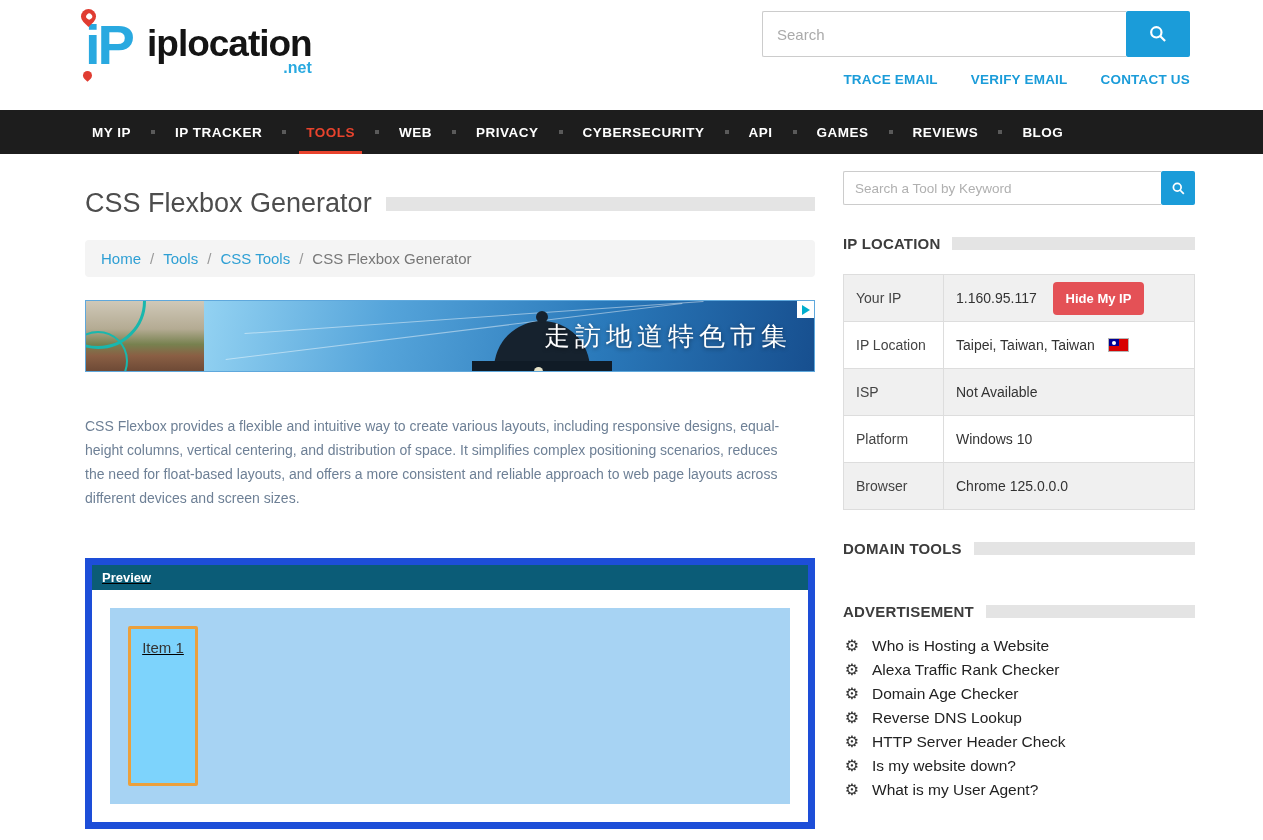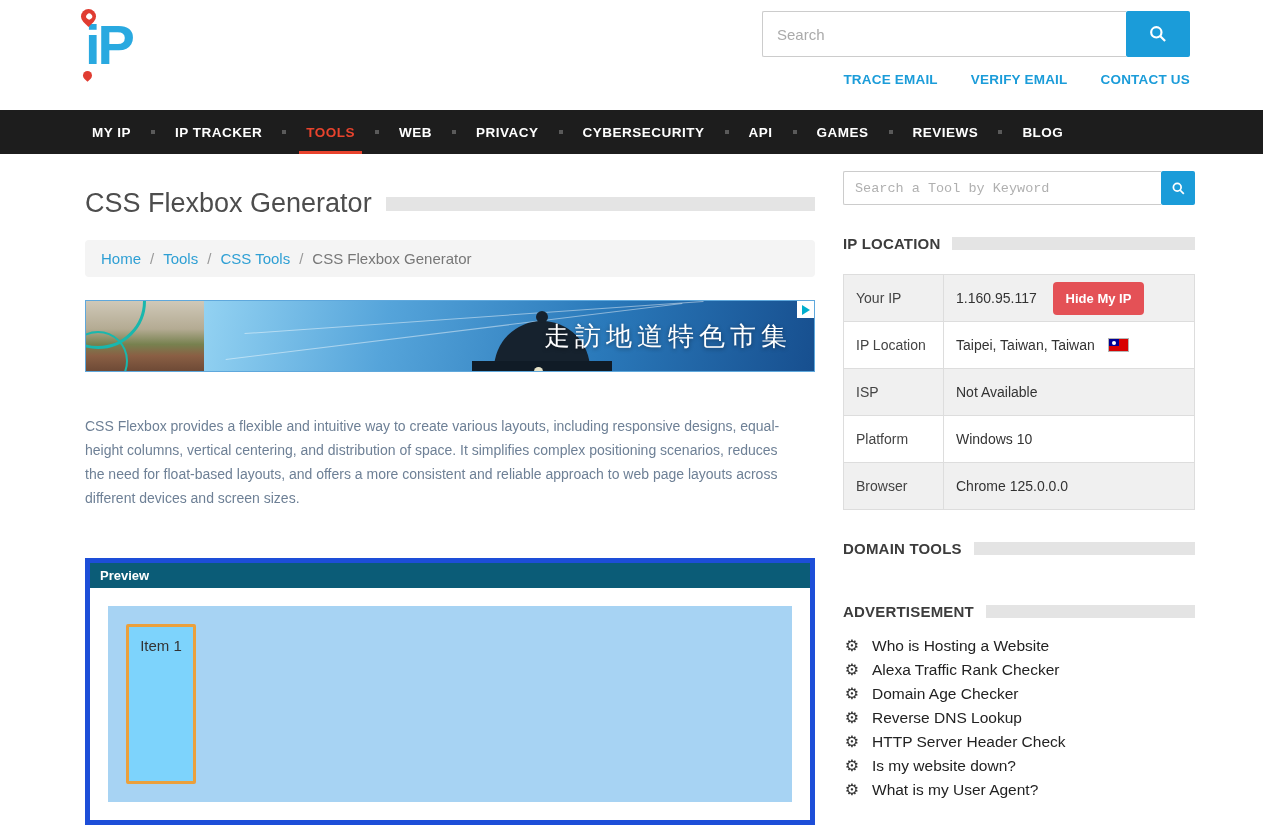--- a/index.html
+++ b/index.html
@@ -77,36 +77,36 @@
   .dome-clock { position:absolute; left:330px; top:66px; width:9px; height:9px; background:#e8e3c8; border-radius:50%; }
   .ad-text { color:#fff; font-size:26px; letter-spacing:5px; z-index:2; text-shadow:0 1px 4px rgba(0,0,0,0.45);
              font-weight:400; }
   .adchoices { position:absolute; top:0; right:0; width:17px; height:17px; background:#fff;
                display:flex; align-items:center; justify-content:center; z-index:3; }
   .adchoices-tri { width:0; height:0; border-top:5px solid transparent; border-bottom:5px solid transparent;
                    border-left:8px solid #00aecd; }
 
   .description { margin-top:42px; width:710px; font-size:14px; line-height:24px; color:#6e8096; }
 
-  .preview { margin-top:48px; border:5px solid #1d4ed8; }
+  .preview { margin-top:48px; border:7px solid #1d4ed8;text-decoration:underline; }
   .preview-header { background:#0b5c77; color:#fff; font-weight:700; font-size:13px; padding:5px 10px; }
   .preview-body { padding:18px; height:232px; background:#fff; }
   .flex-container { background:#a7d3f3; height:196px; padding:18px; display:flex; align-items:stretch; }
   .flex-item { width:70px; background:#7dd3fc; border:3px solid #eba03c; border-radius:2px; text-align:center;
                padding-top:10px; font-size:15px; color:#333; }
 
   
   .side-heading-row { display:flex; align-items:center; margin-top:30px; }
   .side-heading-row h2 { font-size:15px; font-weight:700; color:#3c3c3c; margin:0; letter-spacing:0.2px; }
   .side-heading-row .h-bar { height:13px; margin-left:12px; }
   .side-heading-row.adv { margin-top:46px; }
 
   .tool-search { display:flex; margin-top:17px; height:34px; }
   .tool-search input { flex:1; border:1px solid #ccc; border-right:none; padding:0 11px; font-size:13.5px; color:#0f766e;
-                       outline:none; font-family:Liberation Mono, monospace; border-radius:2px 0 0 2px; }
+                       outline:none; font-family:Liberation Sans, sans-serif; border-radius:2px 0 0 2px; }
   .tool-search input::placeholder { color:#b0b0b0; }
   .tool-search .search-btn { width:34px; }
 
   table.ip-table { width:100%; border-collapse:collapse; font-size:14px; margin-top:22px; }
   .ip-table td { border:1px solid #ddd; padding:0 12px; height:47px; }
   .ip-table td.label { width:100px; color:#444; }
   .ip-table td.value { color:#333; }
   .ip-table tr:nth-child(odd) { background:#f0f0f0; }
   .ip-table tr:nth-child(even) { background:#fff; }
   .hide-ip-btn { background:#e45156; color:#fff; font-weight:700; font-size:13px; border:none; border-radius:4px;
@@ -125,20 +125,24 @@
 <body>
 
 <div class="page">
 
   <header class="site-header">
     <div class="logo-wrap">
       <div class="logo-icon">
         <span class="logo-ip">iP</span>
         <span class="logo-pin"></span>
         <span class="logo-pin-small"></span>
+      </div>
+      <div class="logo-text">
+        <div class="logo-name">iplocation</div>
+        <div class="logo-net">.net</div>
       </div>
     </div>
     <div class="header-right">
       <div class="search-row">
         <input type="text" placeholder="Search" style="">
         <button class="search-btn">
           <svg width="20" height="20" viewBox="0 0 24 24">
             <circle cx="10" cy="10" r="6.2" fill="none" stroke="#fff" stroke-width="2.6"></circle>
             <line x1="14.8" y1="14.8" x2="20.5" y2="20.5" stroke="#fff" stroke-width="2.6"></line>
           </svg>

